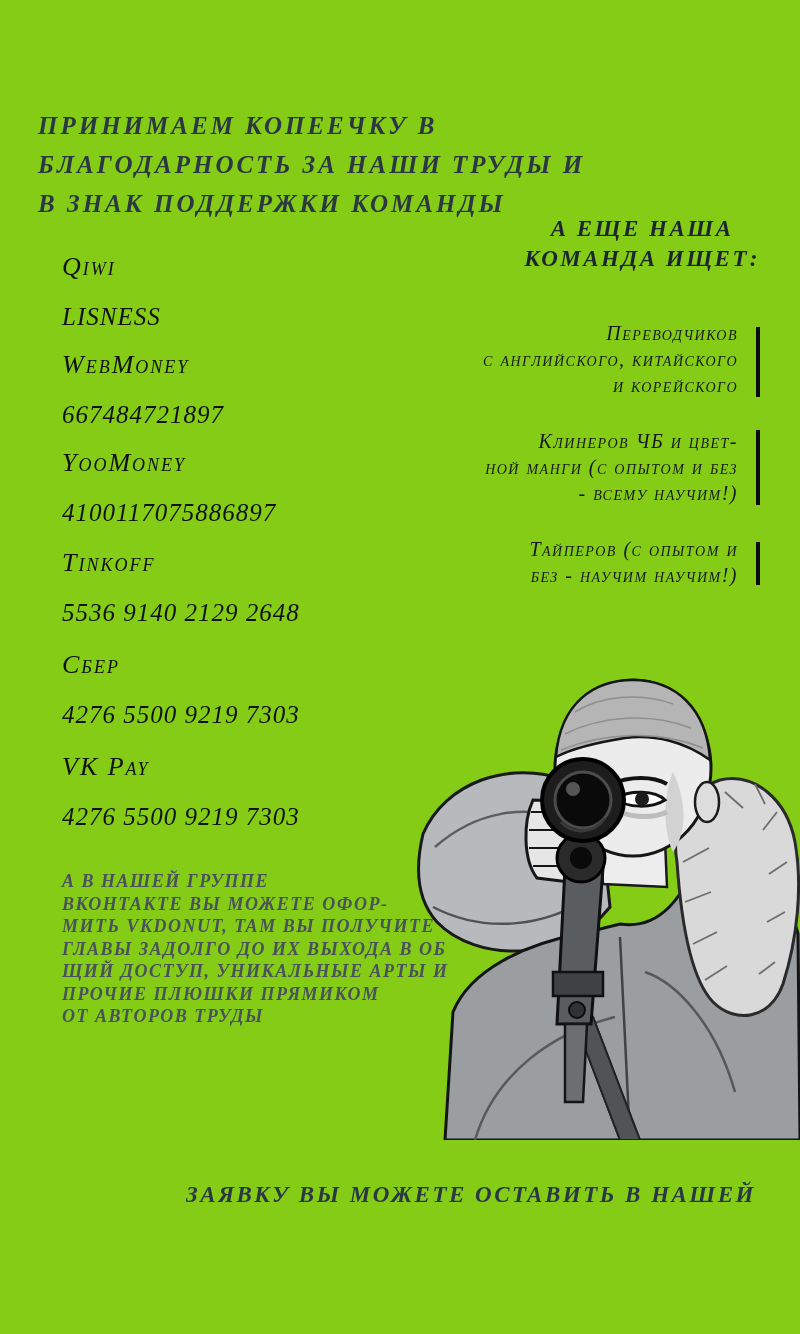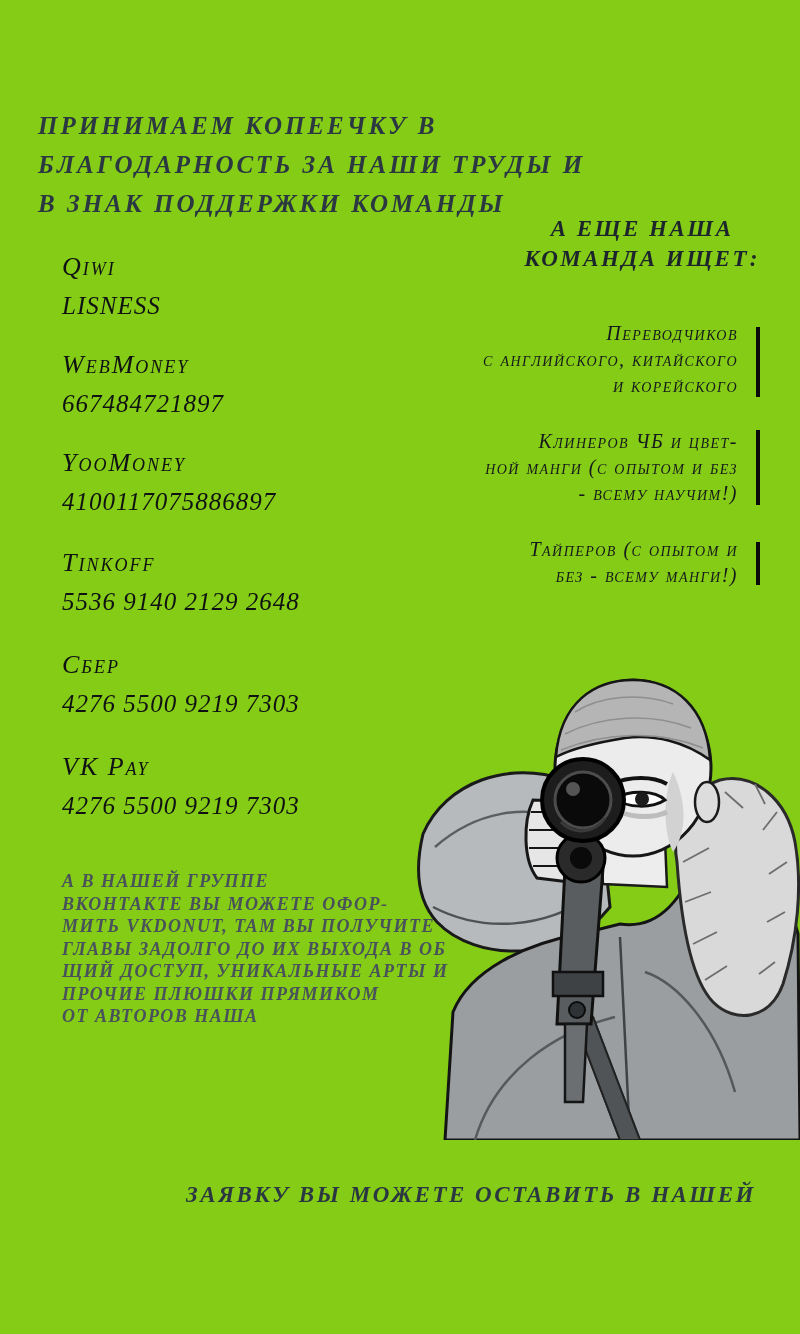--- a/index.html
+++ b/index.html
@@ -20,21 +20,21 @@
   }
   .recruit-header{
     position:absolute;right:40px;top:214px;text-align:center;
     font-size:23px;line-height:30px;letter-spacing:2.5px;color:#1d252c;
   }
   .pay-item{position:absolute;left:62px;color:#0f1112;}
   .pay-label{
     font-variant:small-caps;font-size:26px;line-height:30px;letter-spacing:2px;
   }
   .pay-value{
-    font-size:25px;line-height:30px;letter-spacing:1px;margin-top:9px;
+    font-size:25px;line-height:30px;letter-spacing:1px;margin-top:20px;
     white-space:nowrap;
   }
   .p1{top:252px}.p2{top:350px}.p3{top:448px}.p4{top:548px}.p5{top:650px}.p6{top:752px}
   .recruit-item{
     position:absolute;right:62px;text-align:right;color:#16191c;
     font-variant:small-caps;font-size:20px;line-height:26px;letter-spacing:1.5px;
     white-space:nowrap;
   }
   .r1{top:320px}.r2{top:428px}.r3{top:536px}
   .vbar{position:absolute;left:756px;width:4px;background:#0a0a0a;}
@@ -97,35 +97,35 @@
     <div class="line">с английского, китайского</div>
     <div class="line">и корейского</div>
   </div>
   <div class="recruit-item r2">
     <div class="line">Клинеров ЧБ и цвет-</div>
     <div class="line">ной манги (с опытом и без</div>
     <div class="line">- всему научим!)</div>
   </div>
   <div class="recruit-item r3">
     <div class="line">Тайперов (с опытом и</div>
-    <div class="line">без - всему манги!)</div>
+    <div class="line">без - научим научим!)</div>
   </div>
 
   <div class="vbar vb1"></div>
   <div class="vbar vb2"></div>
   <div class="vbar vb3"></div>
 
   <div class="vk-paragraph">
     <div class="line">А В НАШЕЙ ГРУППЕ</div>
     <div class="line">ВКОНТАКТЕ ВЫ МОЖЕТЕ ОФОР-</div>
     <div class="line">МИТЬ VKDONUT, ТАМ ВЫ ПОЛУЧИТЕ</div>
     <div class="line">ГЛАВЫ ЗАДОЛГО ДО ИХ ВЫХОДА В ОБ</div>
     <div class="line">ЩИЙ ДОСТУП, УНИКАЛЬНЫЕ АРТЫ И</div>
     <div class="line">ПРОЧИЕ ПЛЮШКИ ПРЯМИКОМ</div>
-    <div class="line">ОТ АВТОРОВ НАША</div>
+    <div class="line">ОТ АВТОРОВ ТРУДЫ</div>
   </div>
 
   <svg class="illustration" viewBox="0 0 385 468" xmlns="http://www.w3.org/2000/svg">
 
     <path d="M8,162 C30,110 95,88 150,108 L185,140 L195,235 C150,292 60,290 22,250 C2,228 0,196 8,162 Z" fill="#b6babc" stroke="#1a1a1a" stroke-width="3"></path>
     <path d="M20,175 C60,140 110,130 160,150" fill="none" stroke="#5a5e60" stroke-width="2.5"></path>
     <path d="M18,235 C70,262 130,255 175,225" fill="none" stroke="#4e5254" stroke-width="2.5"></path>
 
     <path d="M30,468 L38,340 C55,298 110,272 165,262 L205,252 C245,258 268,226 288,178 C330,162 368,205 383,262 L385,468 Z" fill="#9a9ea0" stroke="#141414" stroke-width="3"></path>
     <path d="M60,468 C80,400 140,360 200,345" fill="none" stroke="#565a5c" stroke-width="2.5"></path>

